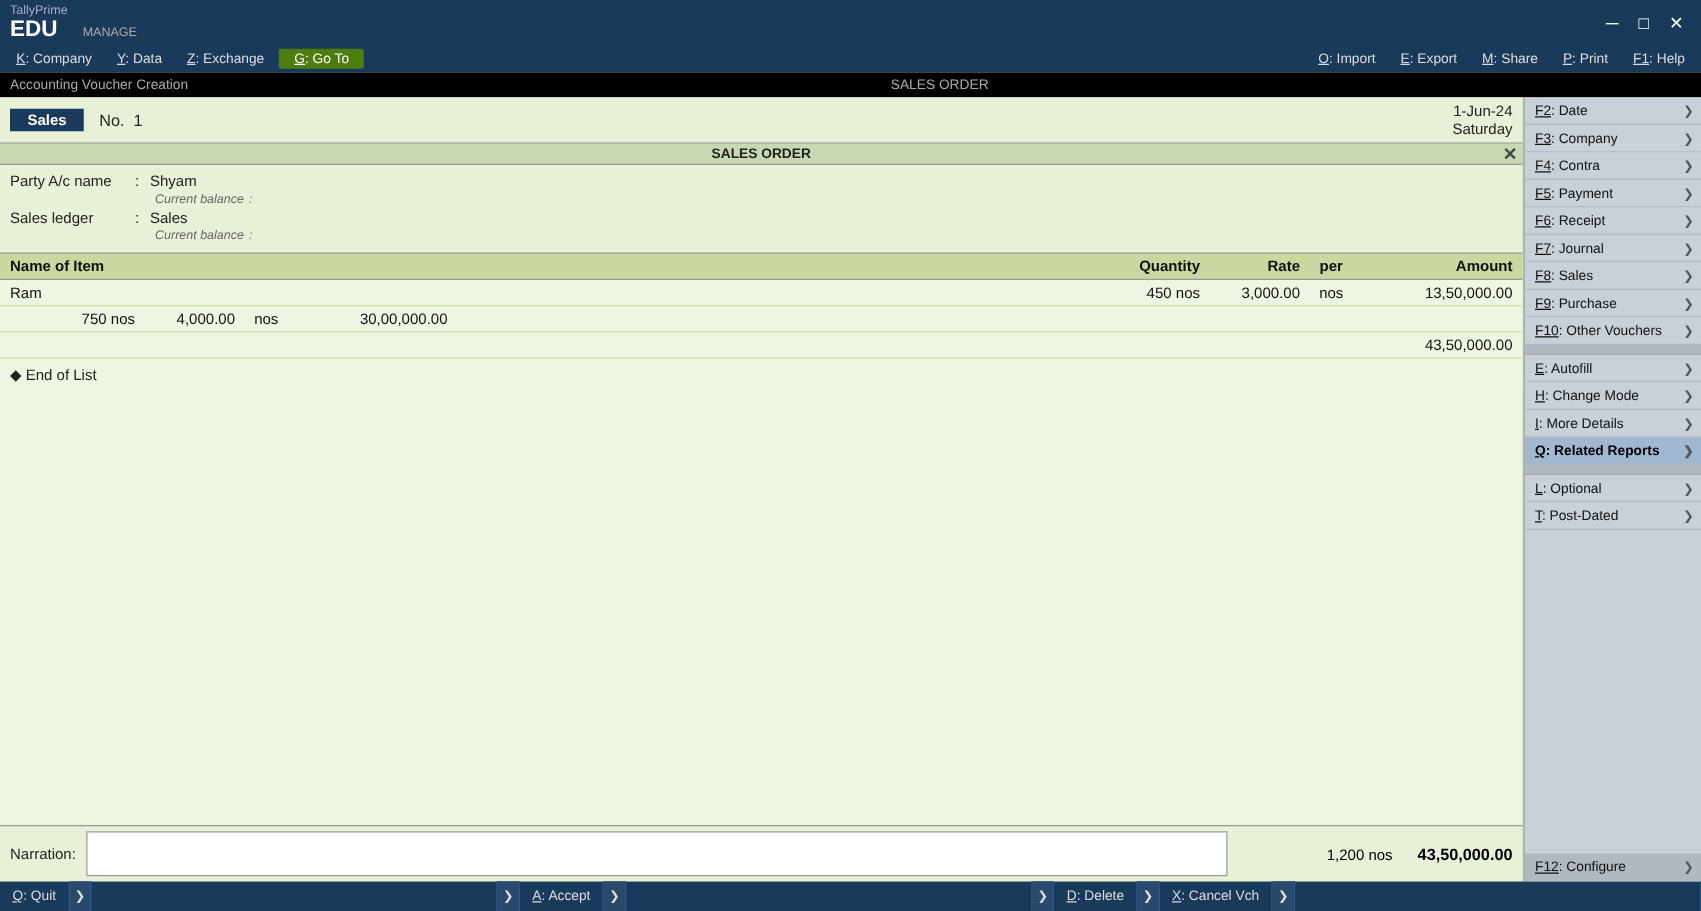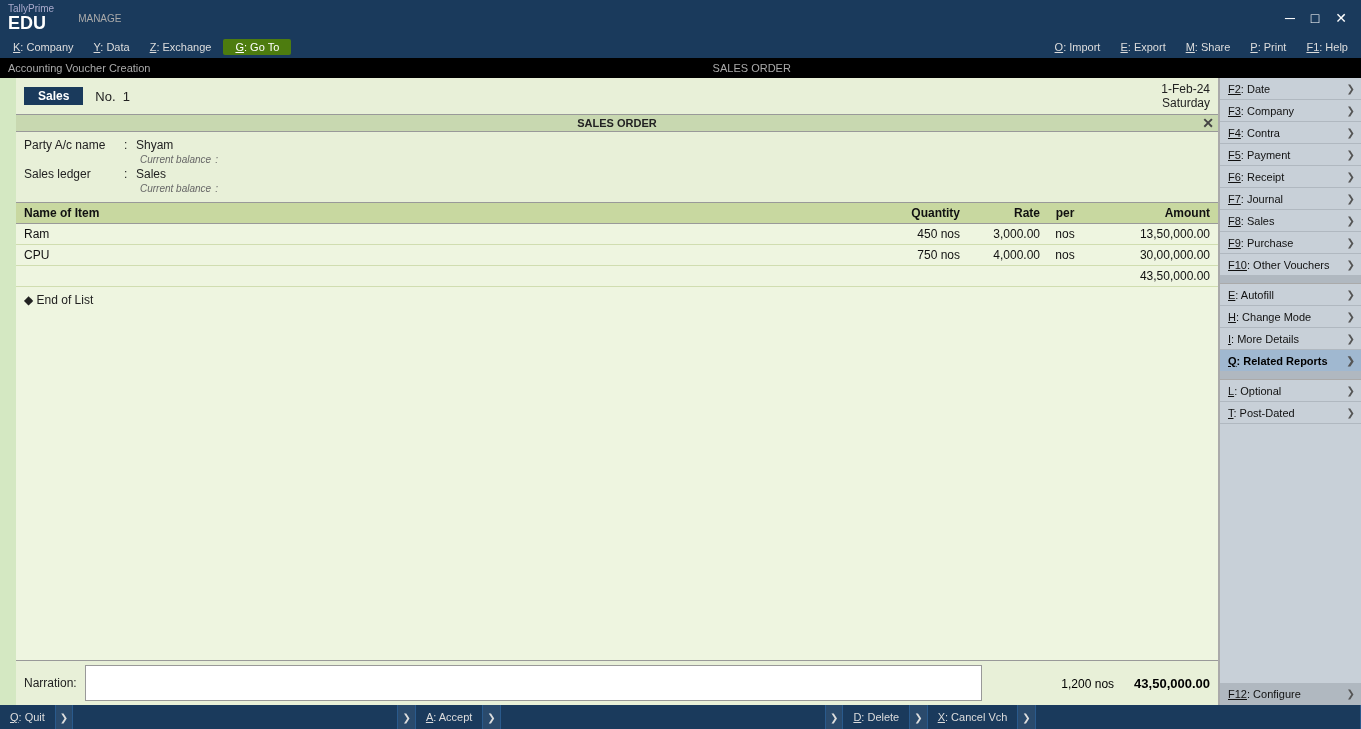--- a/index.html
+++ b/index.html
@@ -8,21 +8,21 @@
     
     .title-bar {
       background: #1a3a5c;
       color: white;
       display: flex;
       align-items: center;
       justify-content: space-between;
       height: 36px;
       padding: 0 8px;
     }
-    .title-bar-left { display: flex; align-items: center; gap: 24px; }
+    .title-bar-left { display: flex; align-items: flex-end; gap: 12px; }
     .app-name { font-size: 10px; color: #aac; line-height: 1; }
     .app-edu { font-size: 18px; font-weight: bold; color: white; line-height: 1; }
     .title-bar-controls { display: flex; gap: 4px; }
     .title-btn { color: white; background: none; border: none; cursor: pointer; font-size: 14px; padding: 2px 6px; }
 
     
     .menu-bar {
       background: #1a3a5c;
       color: #ccc;
       display: flex;
@@ -51,21 +51,20 @@
       justify-content: space-between;
       height: 20px;
       padding: 0 8px;
       font-size: 11px;
     }
 
     
     .main-layout {
       display: flex;
       height: calc(729px - 36px - 22px - 20px - 24px);
-      padding-left: 16px;
     }
 
     
     .content-area {
       flex: 1;
       background: #e8f0d8;
       display: flex;
       flex-direction: column;
       border-right: 1px solid #aaa;
     }
@@ -276,21 +275,21 @@
   <div class="content-area">
 
     <div class="content-header">
       <div style="display:flex;align-items:center;gap:12px;">
         <span class="voucher-type-badge">Sales</span>
         <span class="voucher-no">
           <span>No.</span>&nbsp;&nbsp;<span>1</span>
         </span>
       </div>
       <div class="voucher-date">
-        <div>1-Feb-24</div>
+        <div>1-Jun-24</div>
         <div>Saturday</div>
       </div>
     </div>
 
     <div class="so-header">
       <span>SALES ORDER</span>
       <span class="so-close">✕</span>
     </div>
 
     <div class="party-section">
@@ -328,21 +327,20 @@
       </div>
       <div class="table-body">
         <div class="table-row">
           <span class="col-name">Ram</span>
           <span class="col-qty">450 nos</span>
           <span class="col-rate">3,000.00</span>
           <span class="col-per">nos</span>
           <span class="col-amount">13,50,000.00</span>
         </div>
         <div class="table-row">
-          <span class="col-name">CPU</span>
           <span class="col-qty">750 nos</span>
           <span class="col-rate">4,000.00</span>
           <span class="col-per">nos</span>
           <span class="col-amount">30,00,000.00</span>
         </div>
         <div class="table-row" style="justify-content:flex-end;font-weight:normal;">
           <span class="col-amount">43,50,000.00</span>
         </div>
         <div class="end-of-list">◆ End of List</div>
       </div>

